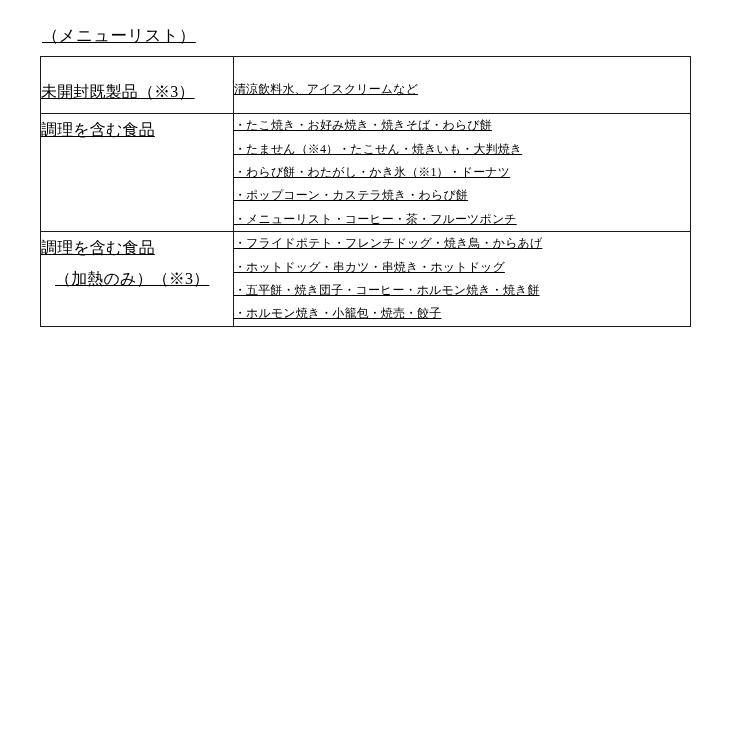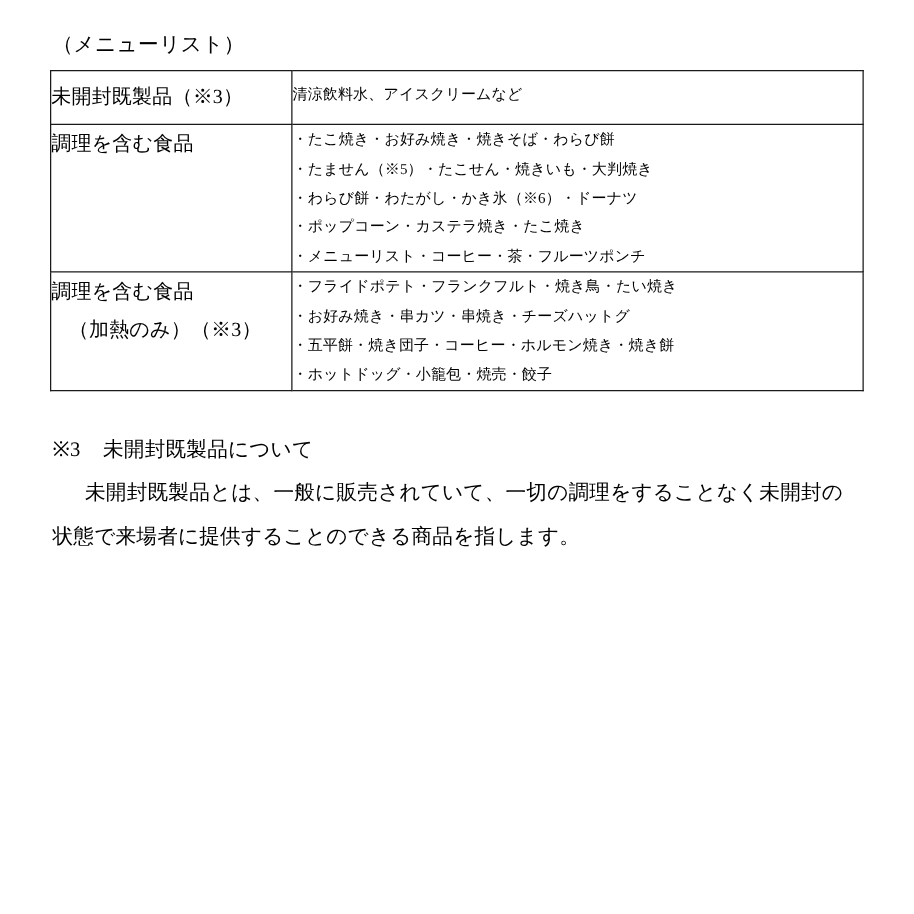--- a/index.html
+++ b/index.html
@@ -13,20 +13,21 @@
     font-family: "Liberation Serif", "DejaVu Serif", serif;
     color: #000000;
     overflow: hidden;
   }
   .page {
     position: relative;
     width: 731px;
     height: 640px;
     box-sizing: border-box;
     padding: 26px 40px 0 40px;
+    text-decoration: underline;
   }
   .caption {
     font-size: 16.5px;
     line-height: 1.2;
     margin: 0 0 10px 2px;
     letter-spacing: 0.02em;
   }
   table.menu-table {
     border-collapse: collapse;
     width: 651px;
@@ -56,21 +57,21 @@
   }
   .label-line.indent {
     padding-left: 14px;
   }
   .item-line {
     display: block;
     white-space: nowrap;
   }
   .single-row .items-cell,
   .single-row .label-cell {
-    padding-top: 10px;
+    padding-top: 24px;
     padding-bottom: 10px;
     line-height: 1.4;
   }
   .notes {
     margin-top: 30px;
     font-size: 16.5px;
     line-height: 2.1;
     letter-spacing: 0.01em;
   }
   .notes .note-head {
@@ -108,48 +109,37 @@
           <span class="item-line">清涼飲料水、アイスクリームなど</span>
         </td>
       </tr>
 
       <tr>
         <td class="label-cell">
           <span class="label-line">調理を含む食品</span>
         </td>
         <td class="items-cell">
           <span class="item-line">・たこ焼き・お好み焼き・焼きそば・わらび餅</span>
-          <span class="item-line">・たません（※5）・たこせん・焼きいも・大判焼き</span>
-          <span class="item-line">・わらび餅・わたがし・かき氷（※6）・ドーナツ</span>
-          <span class="item-line">・ポップコーン・カステラ焼き・たこ焼き</span>
+          <span class="item-line">・たません（※4）・たこせん・焼きいも・大判焼き</span>
+          <span class="item-line">・わらび餅・わたがし・かき氷（※1）・ドーナツ</span>
+          <span class="item-line">・ポップコーン・カステラ焼き・わらび餅</span>
           <span class="item-line">・メニューリスト・コーヒー・茶・フルーツポンチ</span>
         </td>
       </tr>
 
       <tr>
         <td class="label-cell">
           <span class="label-line">調理を含む食品</span>
           <span class="label-line indent">（加熱のみ）（※3）</span>
         </td>
         <td class="items-cell">
-          <span class="item-line">・フライドポテト・フランクフルト・焼き鳥・たい焼き</span>
-          <span class="item-line">・お好み焼き・串カツ・串焼き・チーズハットグ</span>
+          <span class="item-line">・フライドポテト・フレンチドッグ・焼き鳥・からあげ</span>
+          <span class="item-line">・ホットドッグ・串カツ・串焼き・ホットドッグ</span>
           <span class="item-line">・五平餅・焼き団子・コーヒー・ホルモン焼き・焼き餅</span>
-          <span class="item-line">・ホットドッグ・小籠包・焼売・餃子</span>
+          <span class="item-line">・ホルモン焼き・小籠包・焼売・餃子</span>
         </td>
       </tr>
 
     </tbody>
   </table>
 
-  <div class="notes">
-    <span class="note-head">
-      <span>※3</span><span class="gap"></span><span>未開封既製品について</span>
-    </span>
-    <span class="note-body">
-      <span class="first-indent"></span><span>未開封既製品とは、一般に販売されていて、一切の調理をすることなく未開封の</span>
-    </span>
-    <span class="note-body">
-      <span>状態で来場者に提供することのできる商品を指します。</span>
-    </span>
-  </div>
 
 </div>
 
 </body></html>

